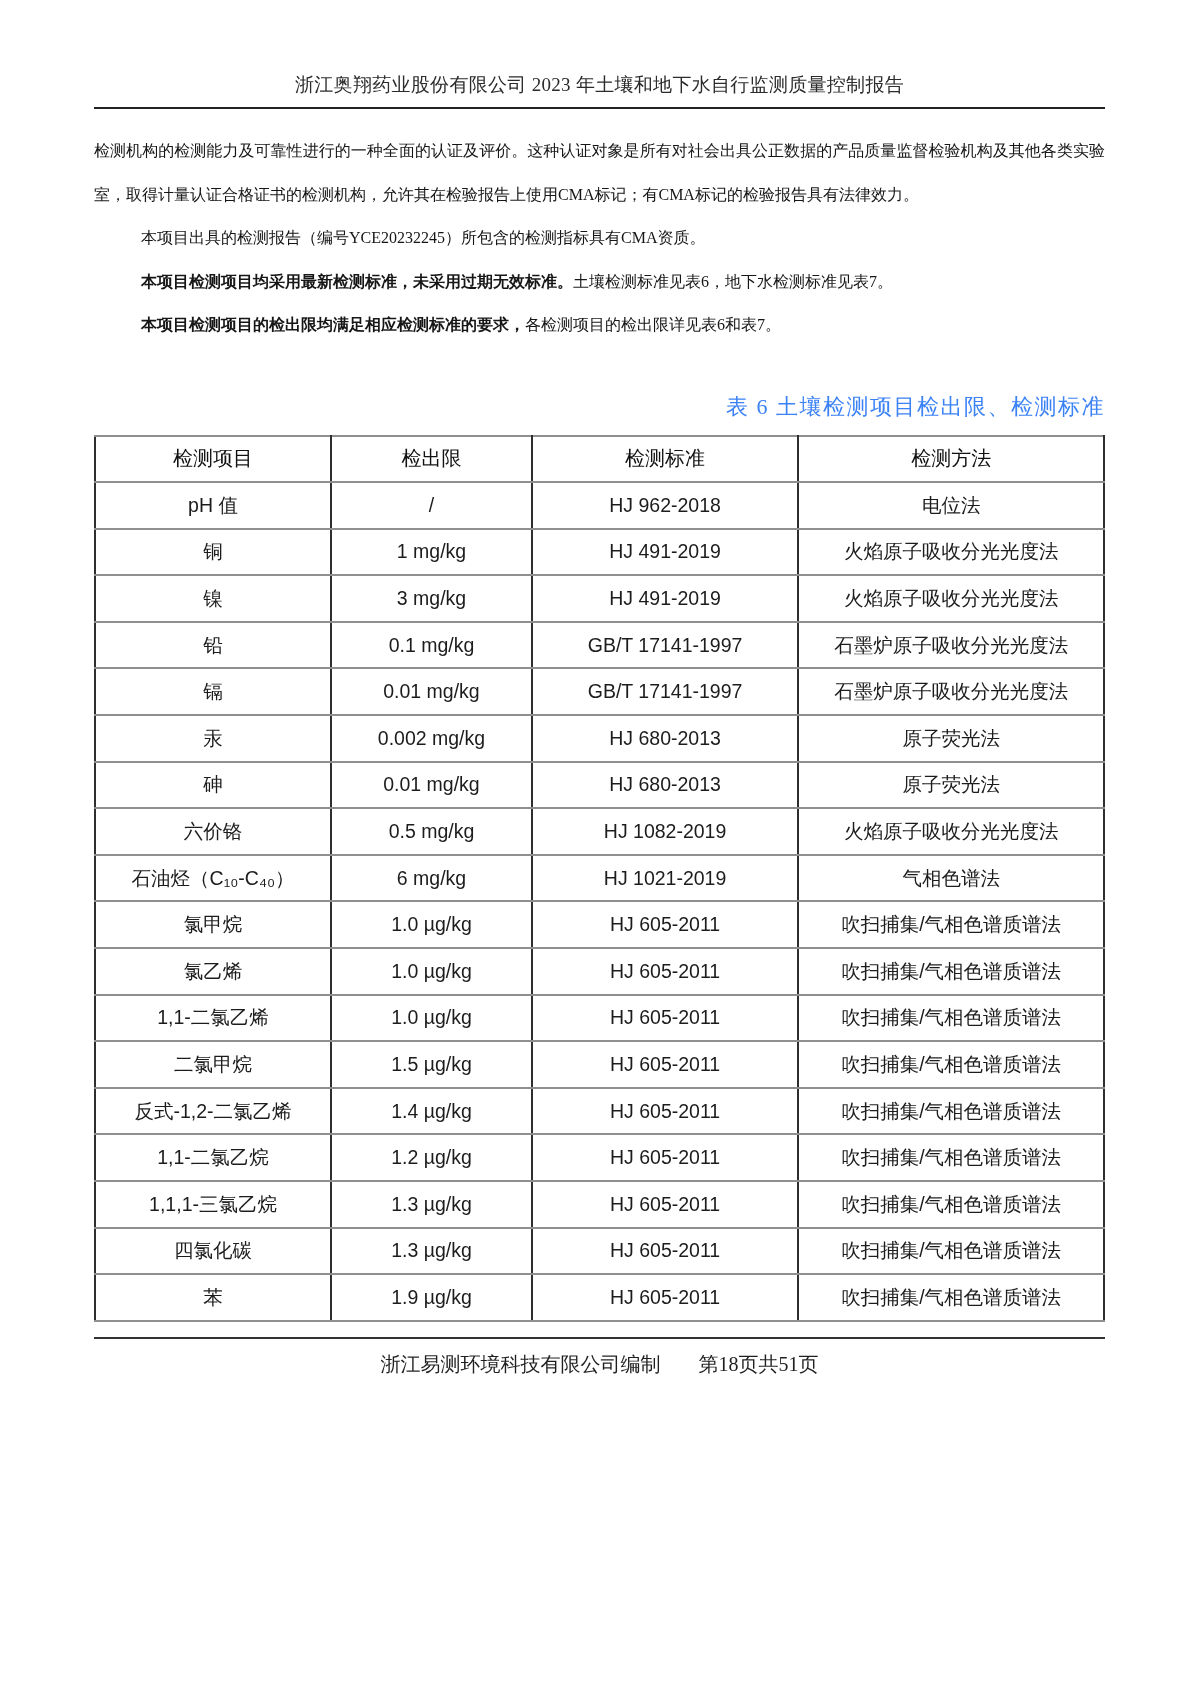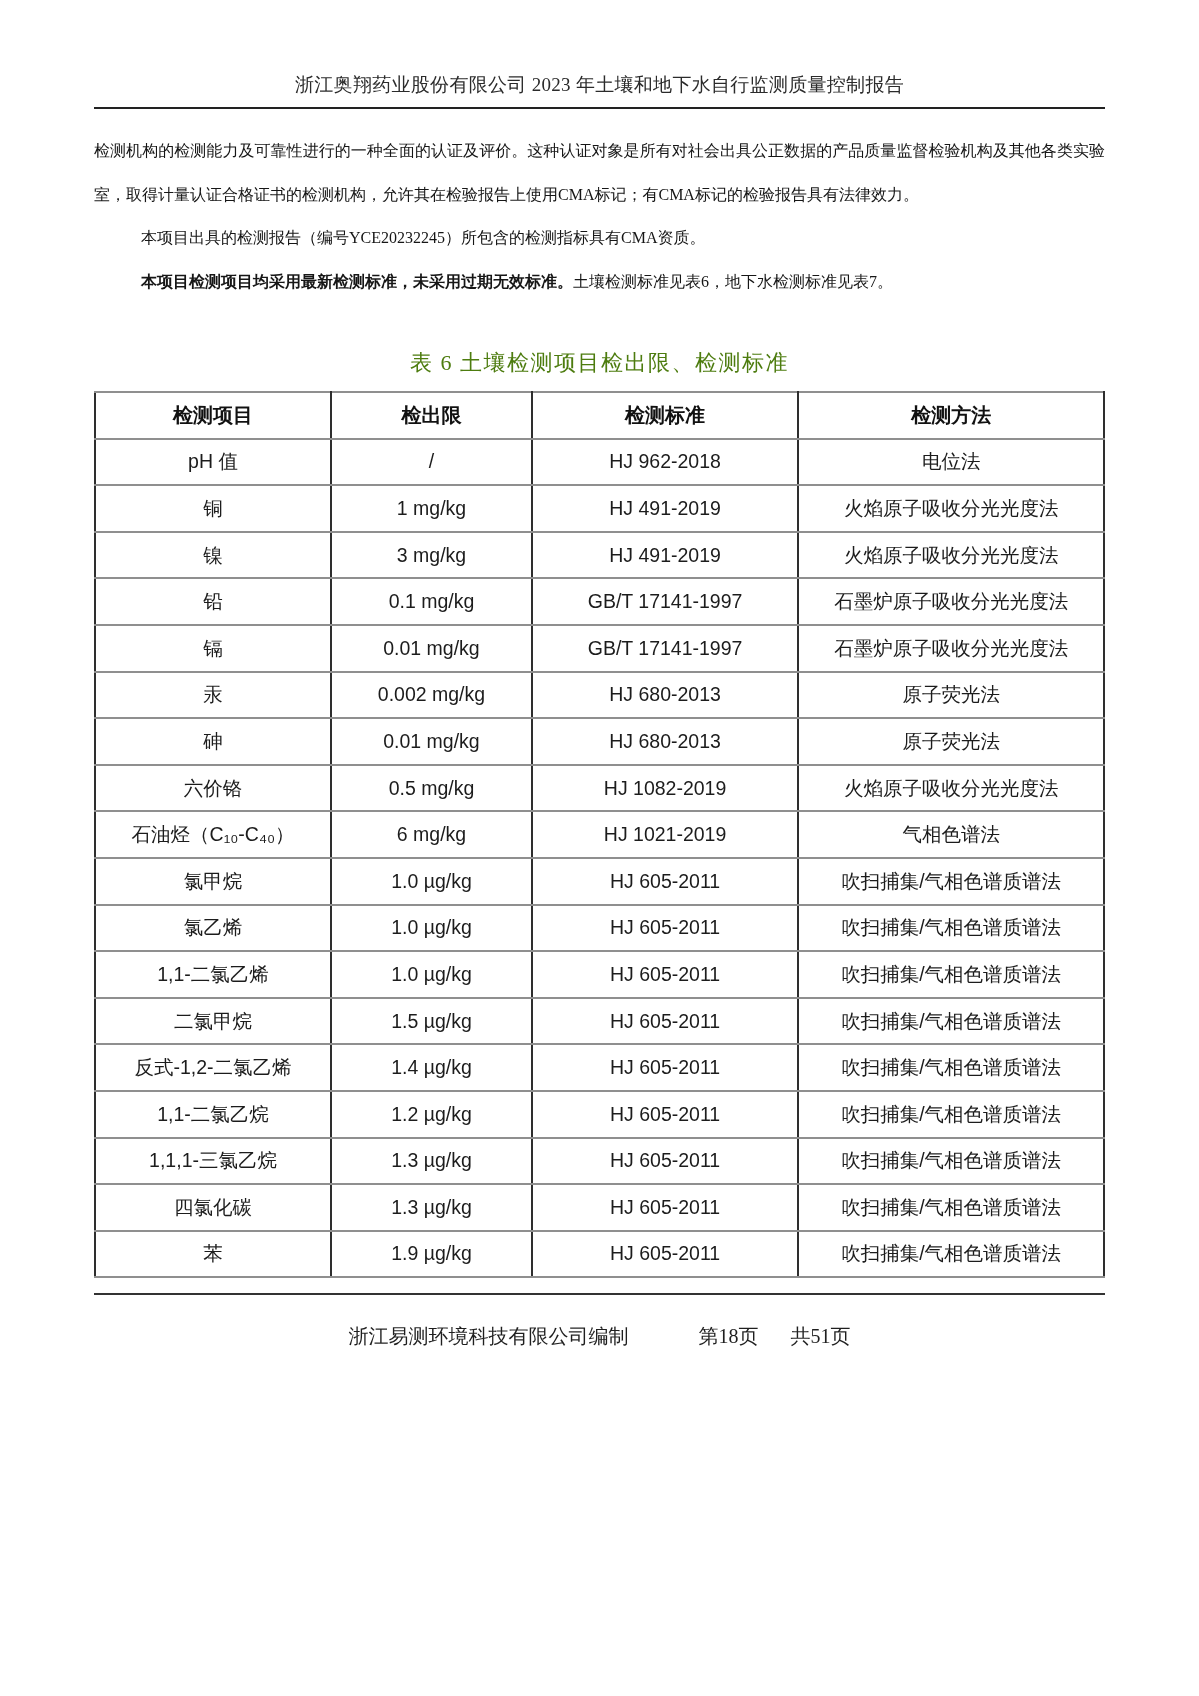--- a/index.html
+++ b/index.html
@@ -30,25 +30,25 @@
     margin-top: 20px;
     font-size: 16px;
     line-height: 43.5px;
     text-align: justify;
   }
   .body-text p { margin: 0; }
   .body-text p.indent { text-indent: 47px; }
   .bold-run { font-weight: 700; }
   .table-caption {
     margin-top: 45px;
-    text-align: center;
+    text-align: right;
     font-size: 22px;
     line-height: 30px;
     letter-spacing: 1.5px;
-    color: #4d7c0f;
+    color: #3b82f6;
   }
   table.detect-table {
     width: 100%;
     border-collapse: collapse;
     table-layout: fixed;
     margin-top: 13px;
   }
   col.c1 { width: 23.4%; }
   col.c2 { width: 19.9%; }
   col.c3 { width: 26.4%; }
@@ -61,48 +61,48 @@
     height: 44.6px;
     padding: 0 4px;
     text-align: center;
     vertical-align: middle;
     font-family: "Liberation Sans", "DejaVu Sans", sans-serif;
     font-size: 19.5px;
     color: #1c1c1c;
     overflow: hidden;
     white-space: nowrap;
   }
-  .detect-table th { font-weight: 700; font-size: 20px; color: #111111; margin-top: 16px; }
+  .detect-table th { font-weight: 400; font-size: 20px; color: #111111; margin-top: 16px; }
   .page-footer {
     margin-top: 15px;
     border-top: 2px solid #333333;
-    padding-top: 28px;
+    padding-top: 12px;
     display: flex;
     justify-content: center;
     align-items: baseline;
     font-size: 20px;
     color: #1f1f1f;
-    gap: 32px;
   }
   .page-footer .f-company { margin-right: 38px; }
   .page-footer .f-page { }
 </style>
 </head>
 <body>
 
 <div class="page">
 
   <div class="page-header">
     <span>浙江奥翔药业股份有限公司 2023 年土壤和地下水自行监测质量控制报告</span>
   </div>
 
   <div class="body-text">
       <p><span>检测机构的检测能力及可靠性进行的一种全面的认证及评价。这种认证对象是所有对社会出具公正数据的产品质量监督检验机构及其他各类实验室，取得计量认证合格证书的检测机构，允许其在检验报告上使用CMA标记；有CMA标记的检验报告具有法律效力。</span></p>
       <p class="indent"><span>本项目出具的检测报告（编号YCE20232245）所包含的检测指标具有CMA资质。</span></p>
       <p class="indent"><span class="bold-run">本项目检测项目均采用最新检测标准，未采用过期无效标准。</span><span>土壤检测标准见表6，地下水检测标准见表7。</span></p>
+      <p class="indent"><span class="bold-run">本项目检测项目的检出限均满足相应检测标准的要求，</span><span>各检测项目的检出限详见表6和表7。</span></p>
     </div>
 
   <div class="table-caption">表 6 土壤检测项目检出限、检测标准</div>
 
   <table class="detect-table">
     <colgroup>
       <col class="c1">
         <col class="c2">
         <col class="c3">
         <col class="c4">

